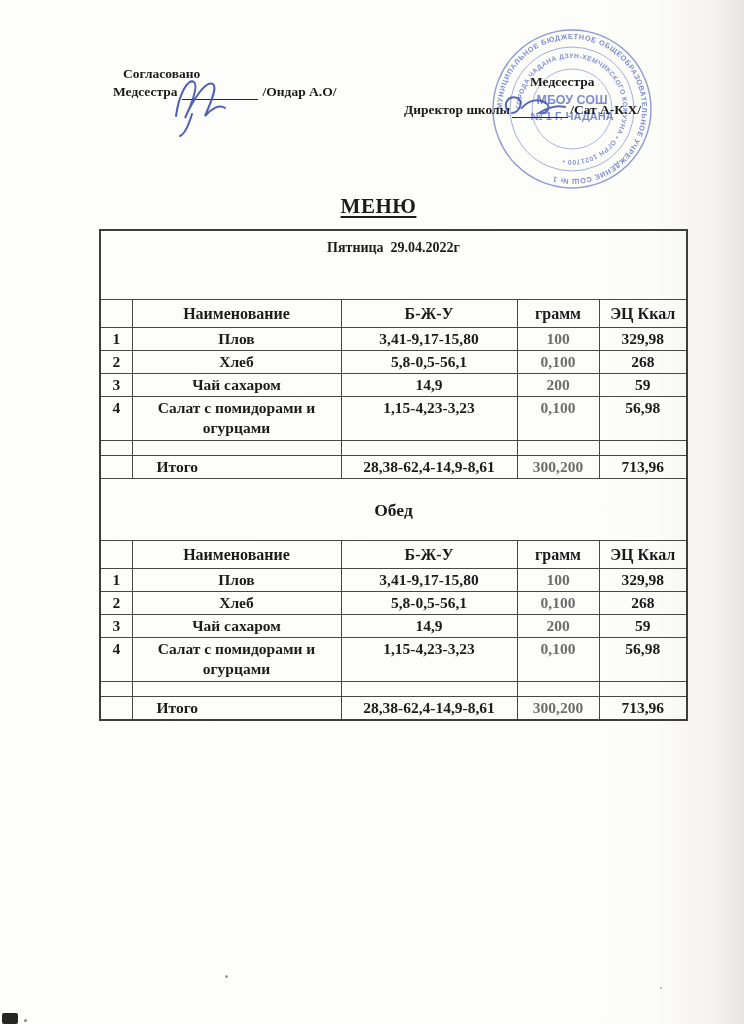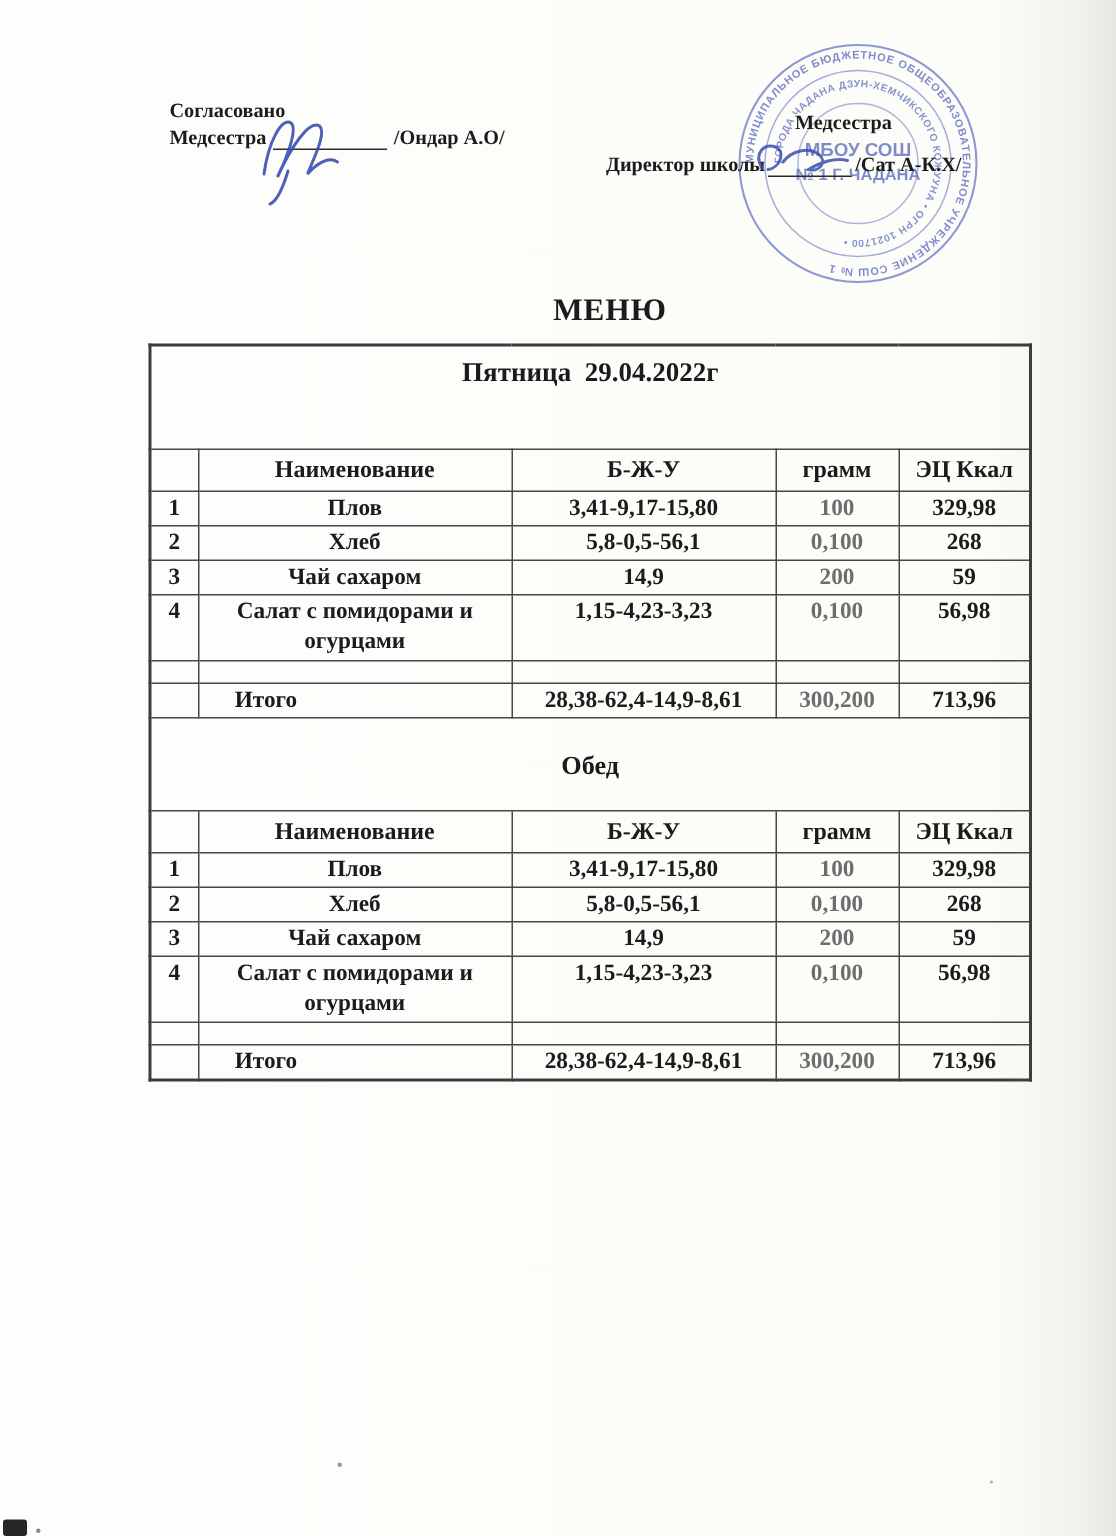--- a/index.html
+++ b/index.html
@@ -16,36 +16,36 @@
   .appr-line{position:absolute;font-weight:bold;font-size:13.5px;white-space:nowrap;}
   .uline{display:inline-block;height:13px;border-bottom:1.4px solid #2a2a2a;vertical-align:bottom;}
   .uline.nurse{width:76px;margin:0 5px 0 4px;}
   .uline.director{width:56px;margin:0 2px 0 2px;}
   .sig-svg{position:absolute;pointer-events:none;}
   
   .stamp{position:absolute;left:487px;top:24px;width:170px;height:170px;opacity:.8;}
   .stamp text{font-family:"Liberation Sans","DejaVu Sans",sans-serif;font-weight:bold;}
   
   .menu-title{
-    position:absolute;left:113px;top:194px;width:587px;
+    position:absolute;left:85px;top:194px;width:587px;
     text-align:center;font-weight:bold;font-size:21px;letter-spacing:.5px;
-    text-underline-offset:3px;
+    text-decoration:underline;text-underline-offset:3px;
   }
   
   .menu-table{
     position:absolute;left:99px;top:229px;
     border-collapse:collapse;table-layout:fixed;width:587px;
     border:2px solid #3d3d3d;
   }
   .menu-table td{
     border:1px solid #474747;
     font-weight:bold;text-align:center;vertical-align:top;
     font-size:15.5px;line-height:20px;padding:1px 2px;overflow:hidden;
   }
-  tr.day-row td{height:60px;font-size:18px;padding-top:7px;white-space:pre;text-align:center;}
+  tr.day-row td{height:60px;font-size:14px;padding-top:7px;white-space:pre;text-align:center;}
   tr.lunch-row td{height:59px;font-size:17.5px;vertical-align:middle;}
   tr.head-row td{height:25px;font-size:16px;vertical-align:middle;margin-left:33px;}
   tr.data-row td{height:20px;}
   tr.data-row.tall td{height:41px;}
   tr.empty-row td{height:12px;}
   tr.total-row td{height:19px;}
   td.t-label{text-align:left;padding-left:24px;}
   td.gram-val{color:#6d6d6d;}
   
   .blot{position:absolute;background:#262626;}
@@ -67,21 +67,21 @@
     <text font-size="7.3" fill="#4457b6" fill-opacity=".85" letter-spacing=".6">
       <textPath href="#ringO">МУНИЦИПАЛЬНОЕ БЮДЖЕТНОЕ ОБЩЕОБРАЗОВАТЕЛЬНОЕ УЧРЕЖДЕНИЕ СОШ № 1 </textPath>
     </text>
     <text font-size="6.8" fill="#4457b6" fill-opacity=".8" letter-spacing=".4">
       <textPath href="#ringI">ГОРОДА ЧАДАНА ДЗУН-ХЕМЧИКСКОГО КОЖУУНА • ОГРН 1021700 • </textPath>
     </text>
     <text x="85" y="80" text-anchor="middle" font-size="12.5" fill="#4457b6" fill-opacity=".85">МБОУ СОШ</text>
     <text x="85" y="96" text-anchor="middle" font-size="11" fill="#4457b6" fill-opacity=".85">№ 1 Г. ЧАДАНА</text>
   </svg>
 
-  <div class="appr-title" style="left:113px;top:66px;">Согласовано</div>
+  <div class="appr-title" style="left:123px;top:66px;">Согласовано</div>
   <div class="appr-line" style="left:113px;top:84px;">
     <span>Медсестра</span><span class="uline nurse"></span><span>/Ондар А.О/</span>
   </div>
 
   <svg class="sig-svg" style="left:162px;top:70px;" width="95" height="70">
     <path d="M14,46 C17,24 26,8 32,12 C37,16 28,38 23,48 C32,28 44,10 51,14 C56,18 47,36 43,46 C49,39 57,34 63,38" fill="none" stroke="#3b4fae" stroke-width="2" stroke-linecap="round" opacity=".9"></path>
     <path d="M30,44 C27,54 23,64 18,66" fill="none" stroke="#3b4fae" stroke-width="2" stroke-linecap="round" opacity=".9"></path>
   </svg>
 
   <div class="appr-title" style="left:530px;top:74px;">Медсестра</div>

